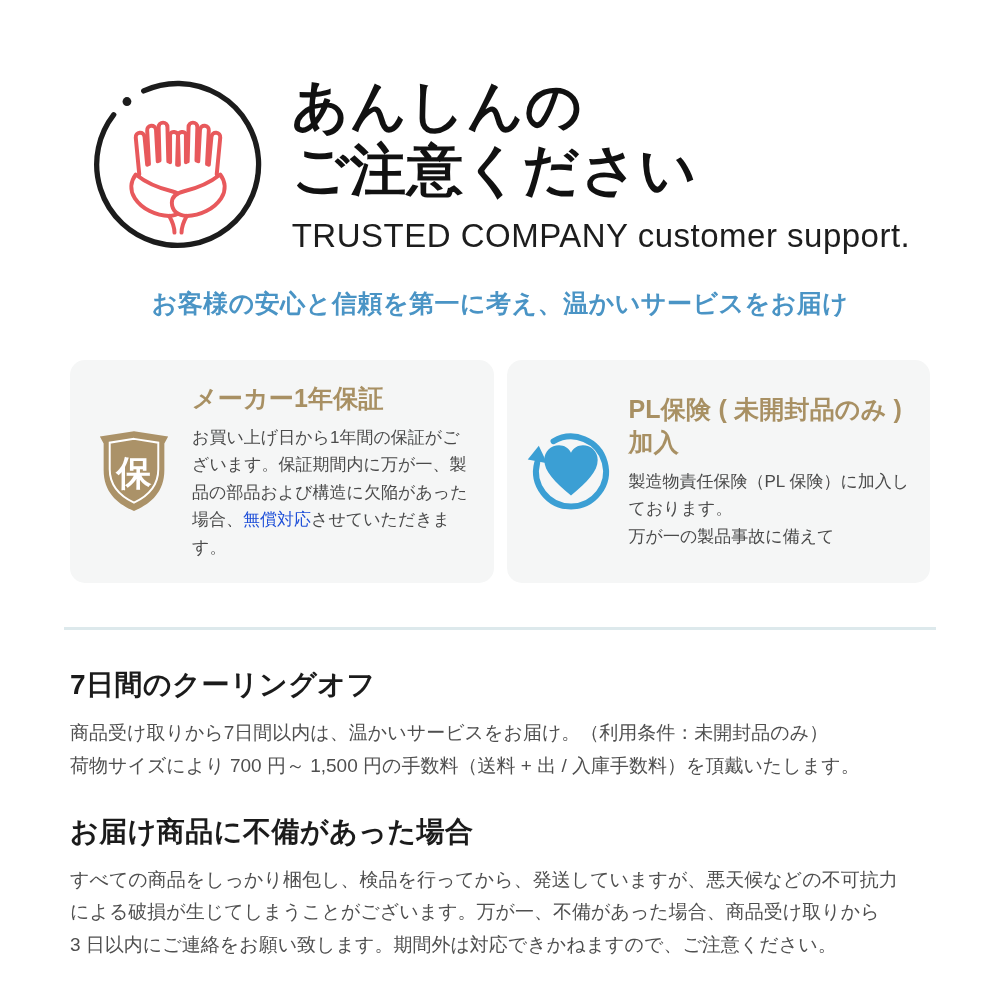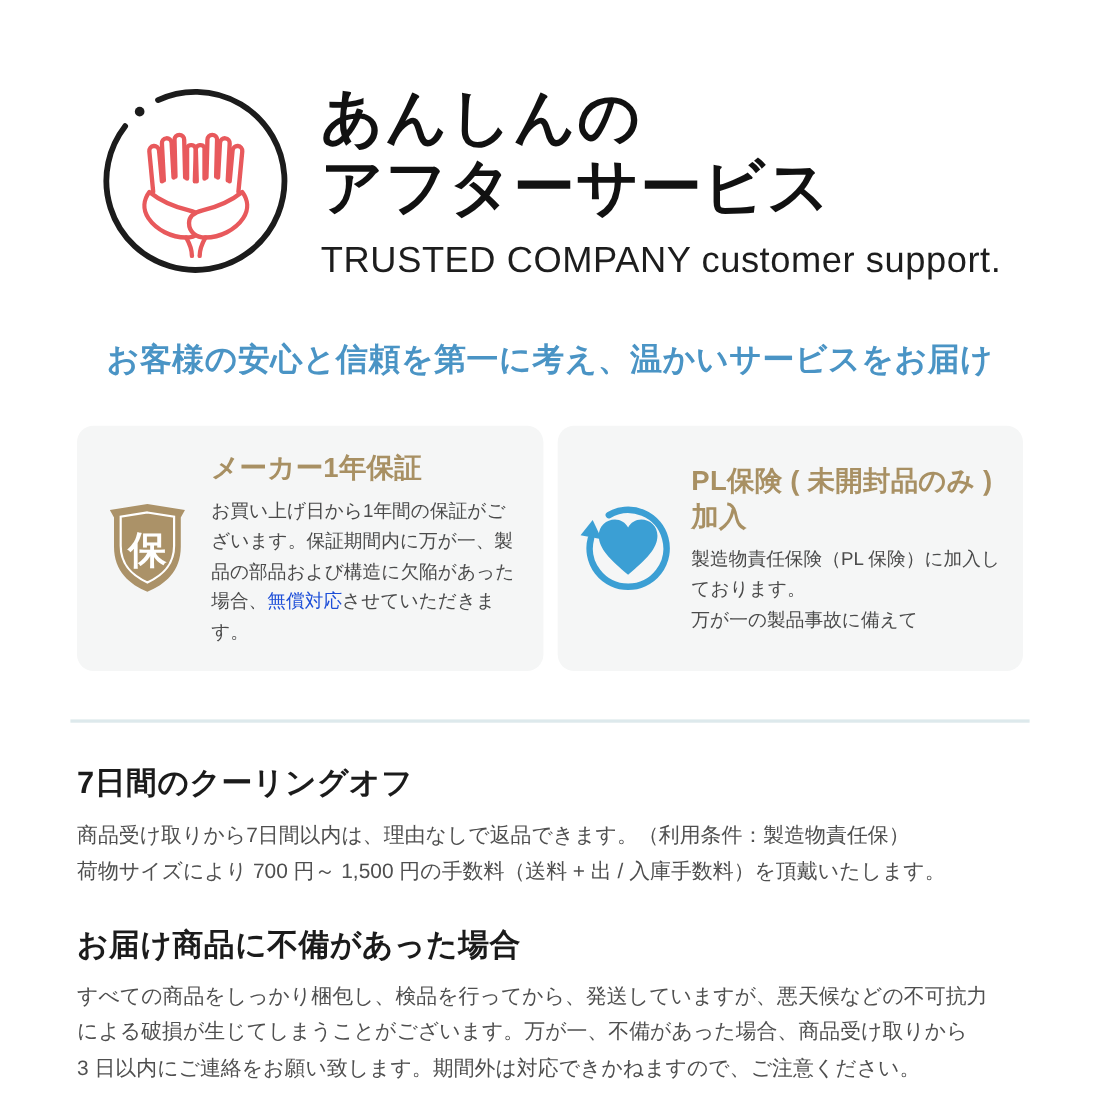--- a/index.html
+++ b/index.html
@@ -32,25 +32,25 @@
   .header-subtitle {
     margin-top: 14px;
     font-size: 33px;
     font-weight: 400;
     color: #1d1d1d;
     letter-spacing: 0.5px;
   }
 
   
   .tagline {
-    margin-top: 52px;
+    margin-top: 32px;
     text-align: center;
     font-family: "Liberation Serif", "DejaVu Serif", serif;
     font-weight: 700;
-    font-size: 29px;
+    font-size: 25px;
     color: #4a94c5;
     letter-spacing: 0.5px;
   }
 
   
   .cards {
     margin: 40px auto 0;
     width: 860px;
     display: flex;
     gap: 13px;
@@ -135,21 +135,21 @@
         <path d="M79 96 L78 58 A5 5 0 0 1 88 58 L89 97" fill="none"></path>
         <path d="M91 98 L91 66 A5 5 0 0 1 100 67 L99 101" fill="none"></path>
         <path d="M52 112 C46 120 45 130 51 139 C59 151 75 159 90 159 C100 159 107 153 107 144 C107 137 101 133 93 131 C76 127 62 120 52 112 Z"></path>
         <path d="M90 159 C94 166 96 172 96 178" fill="none"></path>
       </g>
     </svg>
   </div>
   <div class="header-text">
     <div class="header-title">
       <div>あんしんの</div>
-      <div>アフターサービス</div>
+      <div>ご注意ください</div>
     </div>
     <div class="header-subtitle">TRUSTED COMPANY customer support.</div>
   </div>
 </div>
 
 <div class="tagline">お客様の安心と信頼を第一に考え、温かいサービスをお届け</div>
 
 <div class="cards">
 
   <div class="card">
@@ -183,21 +183,21 @@
     </div>
   </div>
 
 </div>
 
 <div class="divider"></div>
 
 <div class="content sec1">
   <div class="section-heading">7日間のクーリングオフ</div>
   <div class="section-body">
-    <div>商品受け取りから7日間以内は、理由なしで返品できます。（利用条件：製造物責任保）</div>
+    <div>商品受け取りから7日間以内は、温かいサービスをお届け。（利用条件：未開封品のみ）</div>
     <div>荷物サイズにより 700 円～ 1,500 円の手数料（送料 + 出 / 入庫手数料）を頂戴いたします。</div>
   </div>
 </div>
 
 <div class="content sec2">
   <div class="section-heading">お届け商品に不備があった場合</div>
   <div class="section-body">
     <div>すべての商品をしっかり梱包し、検品を行ってから、発送していますが、悪天候などの不可抗力</div>
     <div>による破損が生じてしまうことがございます。万が一、不備があった場合、商品受け取りから</div>
     <div>3 日以内にご連絡をお願い致します。期間外は対応できかねますので、ご注意ください。</div>

